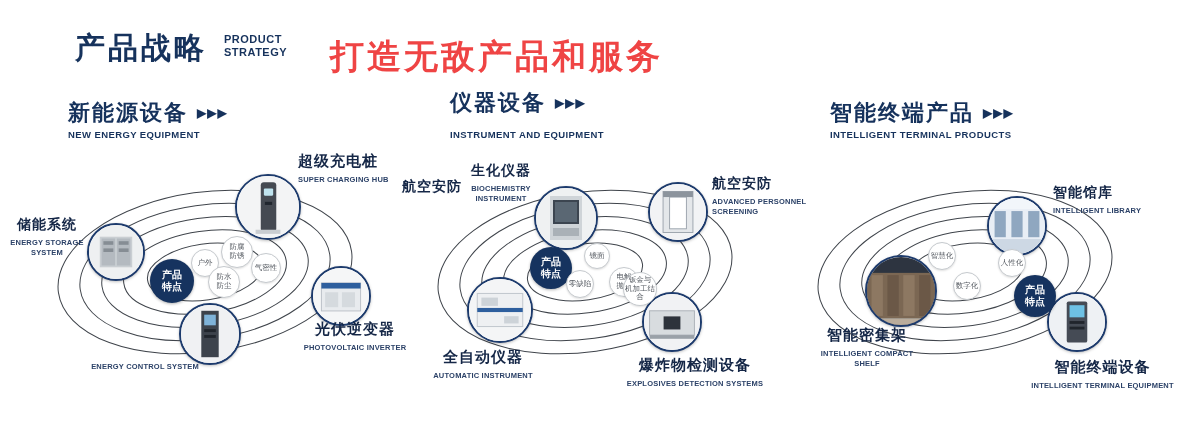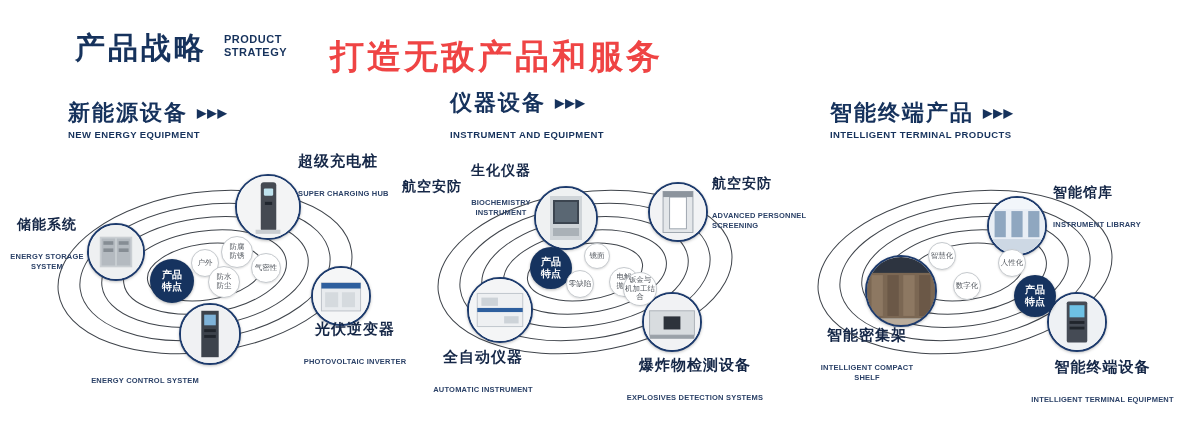--- a/index.html
+++ b/index.html
@@ -25,21 +25,21 @@
            display:flex; align-items:center; justify-content:center; text-align:center;
            font-weight:bold; font-size:10px; line-height:1.2; white-space:pre-line;
            box-shadow:0 1px 3px rgba(0,0,0,0.3); }
   .bubble { position:absolute; background:#ffffff; border:1px solid #c6cace; border-radius:50%;
             display:flex; align-items:center; justify-content:center; text-align:center;
             font-size:7.5px; line-height:1.15; color:#555a61; white-space:pre-line;
             box-shadow:0 1px 2px rgba(0,0,0,0.12); }
   .plabel { position:absolute; }
   .plabel .cn { font-size:15px; font-weight:bold; letter-spacing:1px; color:#152747; display:block; }
   .plabel .en { font-size:7.5px; font-weight:bold; letter-spacing:0.2px; color:#2c4268;
-                white-space:pre-line; line-height:1.3; display:block; margin-top:18px; }
+                white-space:pre-line; line-height:1.3; display:block; margin-top:4px; }
   .cn-sm { font-size:14px !important; }
   .t-c { text-align:center; }
 </style>
 </head>
 <body>
 
 <div class="canvas">
 
   <span class="abs h-cn" style="left:75px; top:28px;">产品战略</span>
   <span class="abs h-en" style="left:224px; top:33px;">PRODUCT
@@ -253,21 +253,21 @@
   </div>
 
   <div class="badge" style="left:1014px; top:275px; width:42px; height:42px;">产品
 特点</div>
   <div class="bubble" style="left:928px; top:242px; width:28px; height:28px;">智慧化</div>
   <div class="bubble" style="left:998px; top:249px; width:28px; height:28px;">人性化</div>
   <div class="bubble" style="left:953px; top:272px; width:28px; height:28px;">数字化</div>
 
   <div class="plabel" style="left:1053px; top:184px;">
     <span class="cn cn-sm">智能馆库</span>
-    <span class="en">INSTRUMENT LIBRARY</span>
+    <span class="en">INTELLIGENT LIBRARY</span>
   </div>
   <div class="plabel t-c" style="left:798px; top:326px; width:138px;">
     <span class="cn">智能密集架</span>
     <span class="en">INTELLIGENT COMPACT
 SHELF</span>
   </div>
   <div class="plabel t-c" style="left:1015px; top:358px; width:175px;">
     <span class="cn">智能终端设备</span>
     <span class="en">INTELLIGENT TERMINAL EQUIPMENT</span>
   </div>

